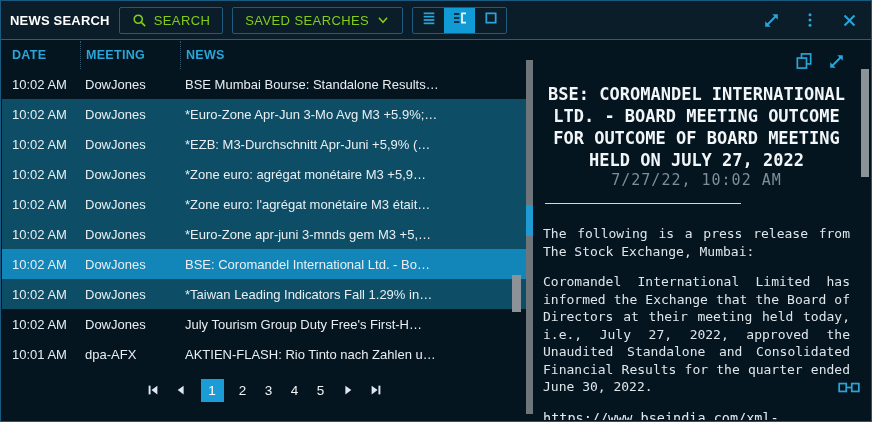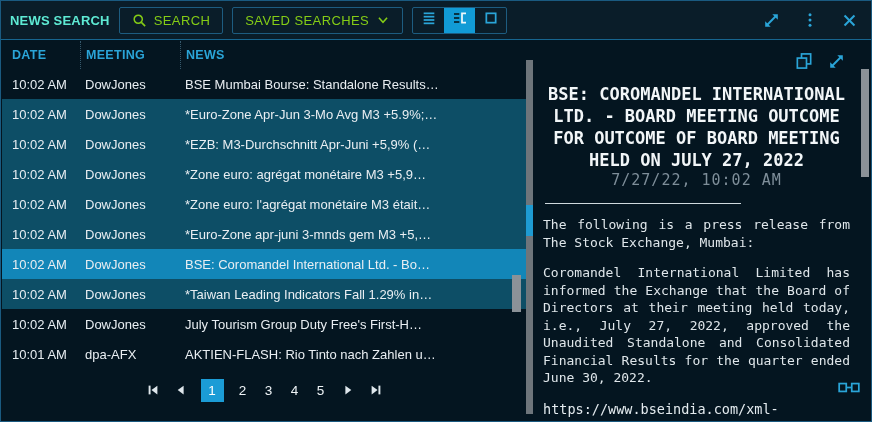--- a/index.html
+++ b/index.html
@@ -14,21 +14,21 @@
     color: #e9eef2;
   }
   
   .titlebar {
     position: absolute; top: 0; left: 0; right: 0; height: 39px;
     background: #0a1d29;
     border-bottom: 1px solid #17658f;
     display: flex; align-items: center;
     padding: 0 12px 0 9px; gap: 9px;
   }
-  .app-title { font-size: 13px; font-weight: bold; color: #5eead4; letter-spacing: .2px; white-space: nowrap; }
+  .app-title { font-size: 13px; font-weight: bold; color: #ffffff; letter-spacing: .2px; white-space: nowrap; }
   .btn {
     display: inline-flex; align-items: center; gap: 7px;
     height: 27px; padding: 0 12px;
     border: 1px solid #1d5c80; border-radius: 2px;
     color: #84cc16; font-size: 13px; letter-spacing: .4px;
     background: transparent; cursor: pointer; white-space: nowrap;
   }
   .btn svg { display:block; }
   .toggle-group { display: flex; border: 1px solid #1d5c80; border-radius: 2px; height: 27px; }
   .toggle {
@@ -74,21 +74,21 @@
     padding: 8px 20px 12px 10px;
     font-family: "DejaVu Sans Mono", monospace;
     color: #dfe6ea;
   }
   .article-actions { display: flex; justify-content: flex-end; align-items: center; gap: 12px; height: 24px; color: #2aa5d8; margin-right: 4px; }
   .article-actions .tb-icon { margin: 0; }
   .article-title { margin-top: 10px; font-size: 17px; line-height: 22px; font-weight: bold; text-align: center; color: #f2f6f8; }
   .article-date { margin-top: 0; height: 18px; font-size: 15px; text-align: center; color: #7e8e99; letter-spacing: 1px; }
   .article-divider { width: 196px; border: 0; border-top: 1px solid #cfd9de; margin: 14px 0 0 2px; }
   .para { font-size: 13px; line-height: 17.5px; text-align: justify; }
-  .para-1 { margin-top: 12px; }
+  .para-1 { margin-top: 21px; }
   .para-2 { margin-top: 13px; }
   .url-block { margin-top: 13px; font-size: 13.5px; line-height: 19px; color: #e4ebef; cursor: pointer; }
   .url-clip { height: 6px; overflow: hidden; }
   .right-scrollthumb { position: absolute; right: 1px; top: 28px; width: 8px; height: 108px; background: #8b9298; cursor: grab; }
   .link-icon { position: absolute; right: 10px; bottom: 22px; color: #2aa5d8; cursor: pointer; }
 </style>
 </head>
 <body>
 
 <div class="window">

